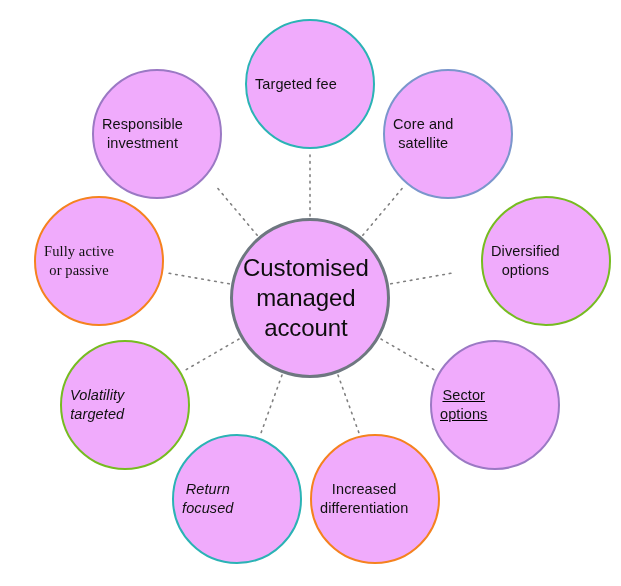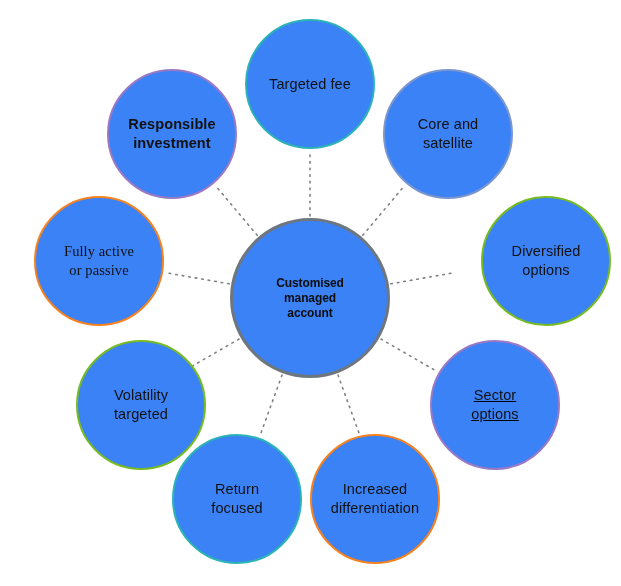--- a/index.html
+++ b/index.html
@@ -23,43 +23,42 @@
     position: absolute;
     left: 0;
     top: 0;
     width: 621px;
     height: 586px;
   }
   .node {
     position: absolute;
     box-sizing: border-box;
     border-radius: 50%;
-    background: #3b82f6;
+    background: #f0abfc;
     display: flex;
     align-items: center;
-    justify-content: center;
     text-align: center;
   }
   .satellite {
     border-style: solid;
     border-width: 2.5px;
   }
   .satellite .node-label {
     font-size: 14.5px;
     line-height: 1.28;
     color: #111111;
     letter-spacing: 0.1px;
     padding: 0 8px;
   }
   #center-node {
     border: 3px solid #6e7780;
   }
   #center-node .node-label {
-    font-size: 12px;
-    font-weight: bold;
+    font-size: 24px;
+    font-weight: normal;
     line-height: 1.25;
     color: #0d0d0d;
     letter-spacing: -0.1px;
     padding: 0 10px;
   }
 </style>
 </head>
 <body>
 
 <div id="diagram">
@@ -83,29 +82,29 @@
       </div>
       <div class="node satellite" style="left: 481px; top: 196px; width: 130px; height: 130px; border-color: rgb(118, 188, 33);">
         <div class="node-label">Diversified<br>options</div>
       </div>
       <div class="node satellite" style="left: 430px; top: 340px; width: 130px; height: 130px; border-color: rgb(155, 121, 196); text-decoration: underline;">
         <div class="node-label">Sector<br>options</div>
       </div>
       <div class="node satellite" style="left: 310px; top: 434px; width: 130px; height: 130px; border-color: rgb(245, 130, 31);">
         <div class="node-label">Increased<br>differentiation</div>
       </div>
-      <div class="node satellite" style="left: 172px; top: 434px; width: 130px; height: 130px; border-color: rgb(43, 179, 181);">
+      <div class="node satellite" style="left: 172px; top: 434px; width: 130px; height: 130px; border-color: rgb(43, 179, 181); font-style: italic;">
         <div class="node-label">Return<br>focused</div>
       </div>
-      <div class="node satellite" style="left: 76px; top: 340px; width: 130px; height: 130px; border-color: rgb(118, 188, 33);">
+      <div class="node satellite" style="left: 60px; top: 340px; width: 130px; height: 130px; border-color: rgb(118, 188, 33); font-style: italic;">
         <div class="node-label">Volatility<br>targeted</div>
       </div>
       <div class="node satellite" style="left: 34px; top: 196px; width: 130px; height: 130px; border-color: rgb(245, 130, 31); font-family: Liberation Serif, serif;">
         <div class="node-label">Fully active<br>or passive</div>
       </div>
-      <div class="node satellite" style="left: 107px; top: 69px; width: 130px; height: 130px; border-color: rgb(155, 121, 196); font-weight: bold;">
+      <div class="node satellite" style="left: 92px; top: 69px; width: 130px; height: 130px; border-color: rgb(155, 121, 196);">
         <div class="node-label">Responsible<br>investment</div>
       </div>
       <div class="node" id="center-node" style="left: 230px; top: 218px; width: 160px; height: 160px; border-color: rgb(110, 119, 128);">
         <div class="node-label">Customised<br>managed<br>account</div>
       </div>
     </div>
 </div>
 
 </body></html>

